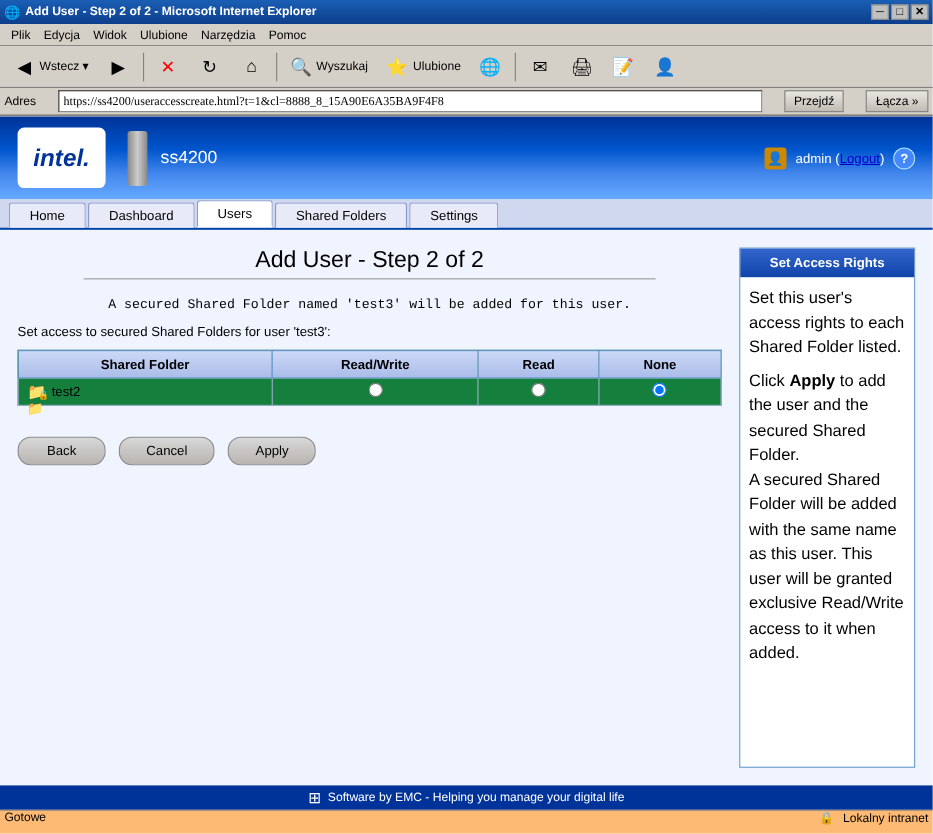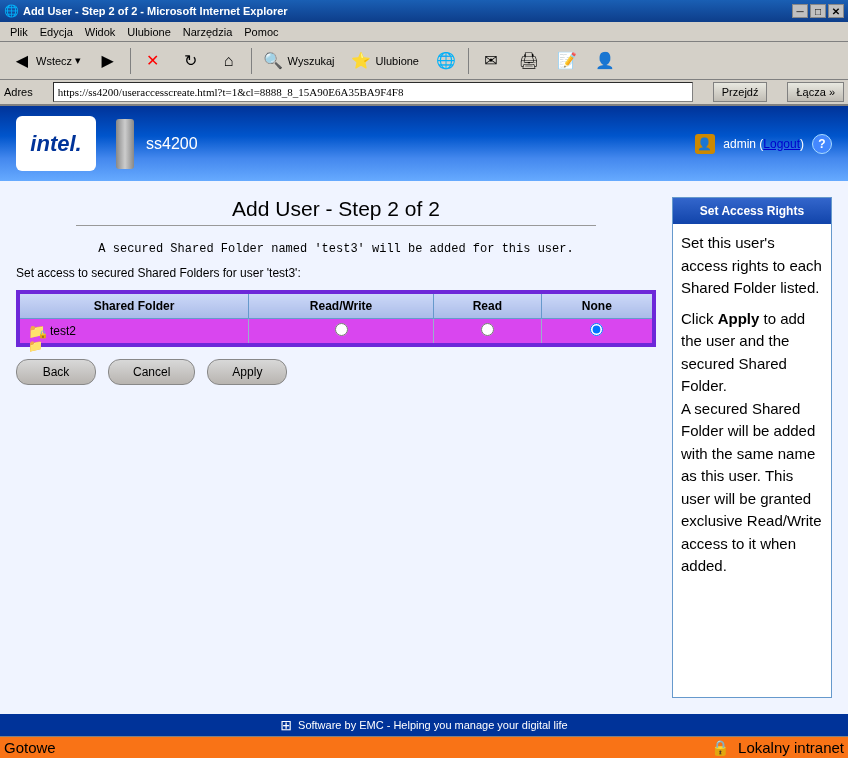--- a/index.html
+++ b/index.html
@@ -242,23 +242,23 @@
     .set-text {
       font-size: 12px;
       color: #000;
       margin-bottom: 10px;
     }
 
     
     .access-table {
       width: 100%;
       border-collapse: collapse;
-      border: 4px solid #6d28d9;
-      background: #d946ef;
-      margin-bottom: 12px;
+      border: 1px solid #6d28d9;
+      background: #15803d;
+      margin-bottom: 28px;
     }
     .access-table th {
       background: linear-gradient(to bottom, #ccd8f8, #aabce8);
       border: 1px solid #6699cc;
       padding: 5px 8px;
       font-size: 12px;
       text-align: center;
     }
     .access-table th.folder-col { text-align: center; }
     .access-table td {
@@ -302,26 +302,26 @@
       display: flex;
       align-items: center;
       justify-content: center;
       color: #fff;
       font-size: 11px;
     }
     .footer-dots { margin-right: 6px; font-size: 14px; }
 
     
     .status-bar {
-      background: #f97316;
+      background: #fdba74;
       height: 22px;
       display: flex;
-      align-items: center;
+      align-items: flex-start;
       padding: 0 4px;
-      font-size: 15px;
+      font-size: 11px;
       border-top: 1px solid #808080;
     }
     .status-text { flex: 1; }
     .status-right { display: flex; align-items: center; gap: 4px; }
     .status-lock { margin: 0 4px; }
 
     a { color: #0000cc; text-decoration: underline; cursor: pointer; }
     .bold { font-weight: bold; }
   </style>
 </head>
@@ -409,20 +409,37 @@
     <span class="device-name">ss4200</span>
     <div class="header-right">
       <div class="user-icon-wrap">👤</div>
       <span>
         admin (<a>Logout</a>)
       </span>
       <div class="help-btn">?</div>
     </div>
   </div>
 
+  <div class="nav-tabs">
+    <div class="nav-tab">
+      <span>Home</span>
+    </div>
+    <div class="nav-tab">
+      <span>Dashboard</span>
+    </div>
+    <div class="nav-tab active">
+      <span>Users</span>
+    </div>
+    <div class="nav-tab">
+      <span>Shared Folders</span>
+    </div>
+    <div class="nav-tab">
+      <span>Settings</span>
+    </div>
+  </div>
 
   <div class="page-body">
     <div class="page-main">
       <div class="page-title">Add User - Step 2 of 2</div>
       <div class="page-divider"></div>
       <div class="info-text">A secured Shared Folder named 'test3' will be added for this user.</div>
       <div class="set-text">Set access to secured Shared Folders for user 'test3':</div>
 
       <table class="access-table">
         <thead>

